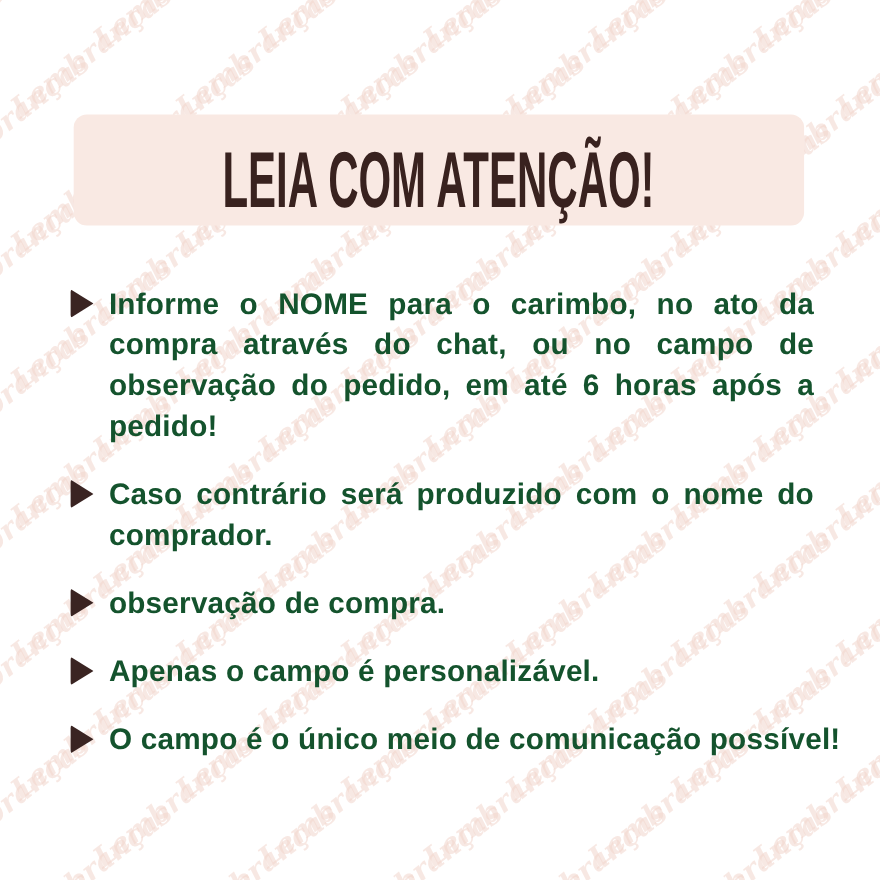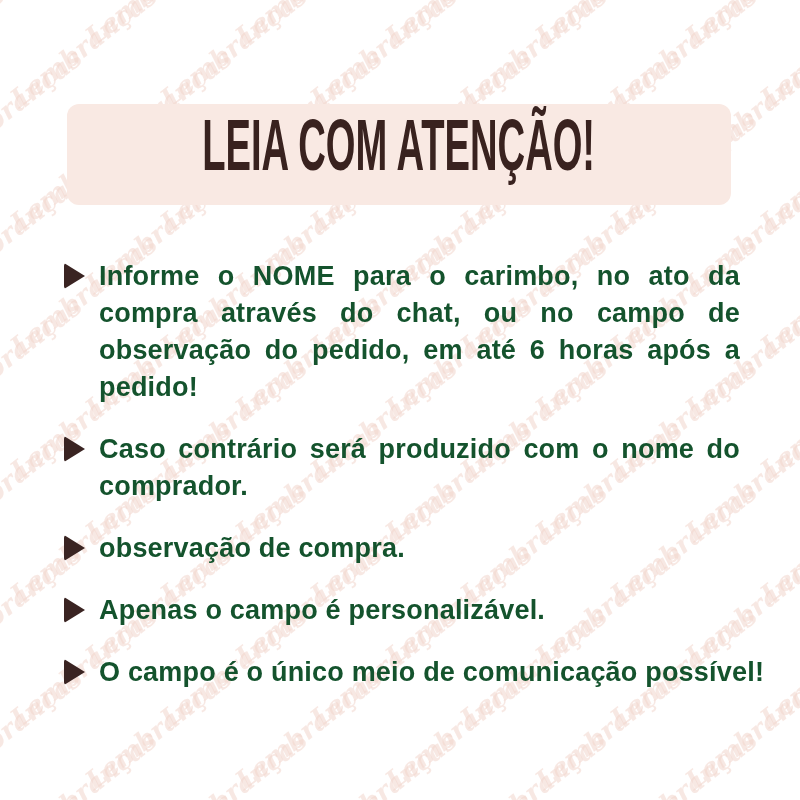--- a/index.html
+++ b/index.html
@@ -28,21 +28,21 @@
     white-space:nowrap;
   }
   
   .banner{
     position:absolute;
     left:67px;top:104px;
     width:664px;height:101px;
     background:#f9e9e3;
     border-radius:12px;
     z-index:1;
-    display:flex;align-items:flex-start;justify-content:center;
+    display:flex;align-items:flex-end;justify-content:center;
   }
   .banner h1{
     margin:0;
     font-size:72px;
     font-weight:bold;
     color:#39221f;
     white-space:nowrap;
     transform:scaleX(0.53);
     transform-origin:center;
     letter-spacing:0px;

